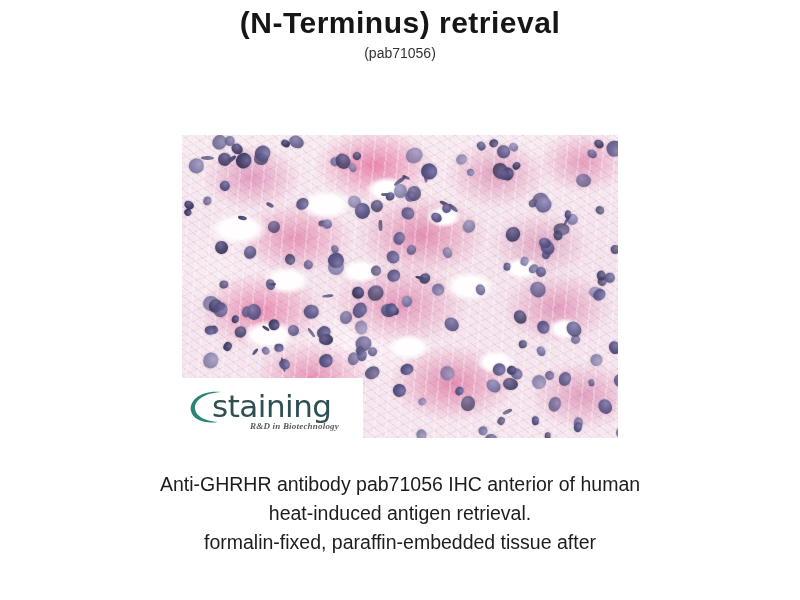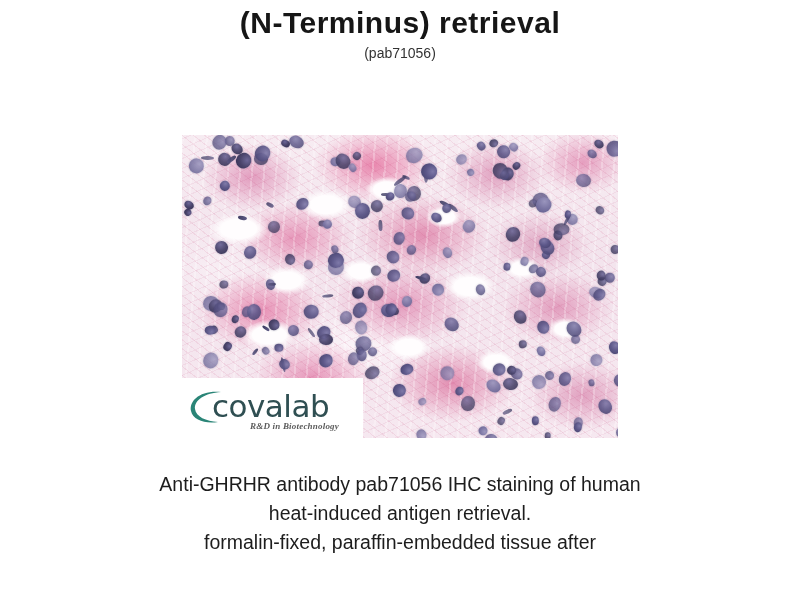--- a/index.html
+++ b/index.html
@@ -374,24 +374,24 @@
         <div class="nucleus dark" style="width: 13.7759px; height: 15.3835px; transform: rotate(14.2196deg); left: 279.196px; top: 260.925px; opacity: 0.76;"></div>
         <div class="nucleus pale" style="width: 9.49516px; height: 8.59102px; transform: rotate(52.6673deg); left: 141.181px; top: 84.5714px; opacity: 0.98;"></div>
         <div class="nucleus" style="width: 10.7506px; height: 8.68431px; transform: rotate(178.38deg); left: 22.8655px; top: 191.429px; opacity: 0.96;"></div>
       </div>
 
     <div id="logo-watermark">
       <div id="logo-mark-row">
         <svg id="logo-swoosh" width="34" height="36" viewBox="0 0 34 36">
           <path d="M33 3 C12 1, 1 12, 3 22 C5 31, 17 35, 30 33 C18 32, 8 28, 7 20 C6 11, 17 4, 33 3 Z" fill="#2a8577"></path>
         </svg>
-        <div id="logo-wordmark">covalab</div>
+        <div id="logo-wordmark">staining</div>
       </div>
       <div id="logo-tagline">R&amp;D in Biotechnology</div>
     </div>
   </div>
 </div>
 
 <div id="caption">
-  <span class="caption-line">Anti-GHRHR antibody pab71056 IHC staining of human</span>
+  <span class="caption-line">Anti-GHRHR antibody pab71056 IHC anterior of human</span>
   <span class="caption-line">heat-induced antigen retrieval.</span>
   <span class="caption-line">formalin-fixed, paraffin-embedded tissue after</span>
 </div>
 
 </body></html>

